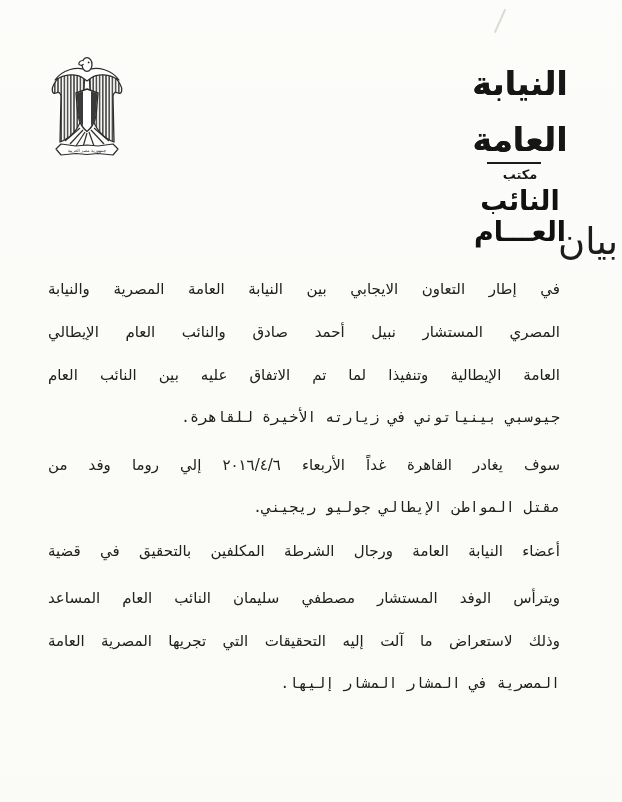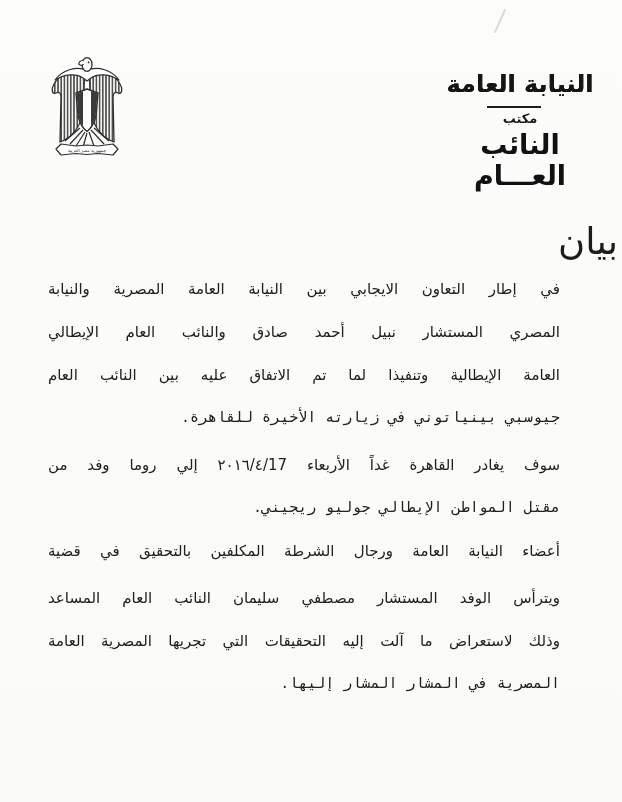--- a/index.html
+++ b/index.html
@@ -8,21 +8,21 @@
     width:622px;height:802px;
     background:linear-gradient(180deg,#fcfcfa 0%,#fbfbf8 60%,#fafaf6 100%);
     font-family:"DejaVu Sans",sans-serif;
     color:#1f1f1f;
     overflow:hidden;
   }
   
   .emblem{position:absolute;left:50px;top:56px;width:74px;height:100px;}
   .brand{position:absolute;left:430px;top:56px;width:180px;text-align:center;direction:rtl;}
   .brand-calligraphy{
-    font-size:24px;font-weight:bold;line-height:56px;
+    font-size:33px;font-weight:bold;line-height:56px;
     letter-spacing:0px;color:#161616;
     text-shadow:0 0 .4px #161616;
   }
   .brand-underline{width:54px;height:2.2px;background:#1c1c1c;margin:-6px auto 3px;transform:translateX(-6px);}
   .brand-office{font-size:13px;font-weight:bold;color:#1a1a1a;margin-top:2px;}
   .brand-attorney{font-size:27px;font-weight:bold;color:#111;margin-top:3px;word-spacing:5px;}
   .scan-artifact{
     position:absolute;left:499px;top:8px;width:2px;height:26px;
     background:#d9d9d6;transform:rotate(24deg);border-radius:2px;
   }
@@ -100,21 +100,21 @@
   <div class="content">
 
     <div class="para">
       <div class="line just">في إطار التعاون الايجابي بين النيابة العامة المصرية والنيابة</div>
       <div class="line just">المصري المستشار نبيل أحمد صادق والنائب العام الإيطالي</div>
       <div class="line just">العامة الإيطالية وتنفيذا لما تم الاتفاق عليه بين النائب العام</div>
       <div class="line last">جيوسبي بينياتوني في زيارته الأخيرة للقاهرة.</div>
     </div>
 
     <div class="para">
-      <div class="line just">سوف يغادر القاهرة غداً الأربعاء ٢٠١٦/٤/17 إلي روما وفد من</div>
+      <div class="line just">سوف يغادر القاهرة غداً الأربعاء ٢٠١٦/٤/٦ إلي روما وفد من</div>
       <div class="line last">مقتل المواطن الإيطالي جوليو ريجيني.</div>
       <div class="line just">أعضاء النيابة العامة ورجال الشرطة المكلفين بالتحقيق في قضية</div>
     </div>
 
     <div class="para">
       <div class="line just">ويترأس الوفد المستشار مصطفي سليمان النائب العام المساعد</div>
       <div class="line just">وذلك لاستعراض ما آلت إليه التحقيقات التي تجريها المصرية العامة</div>
       <div class="line last">المصرية في المشار المشار إليها.</div>
     </div>
 

